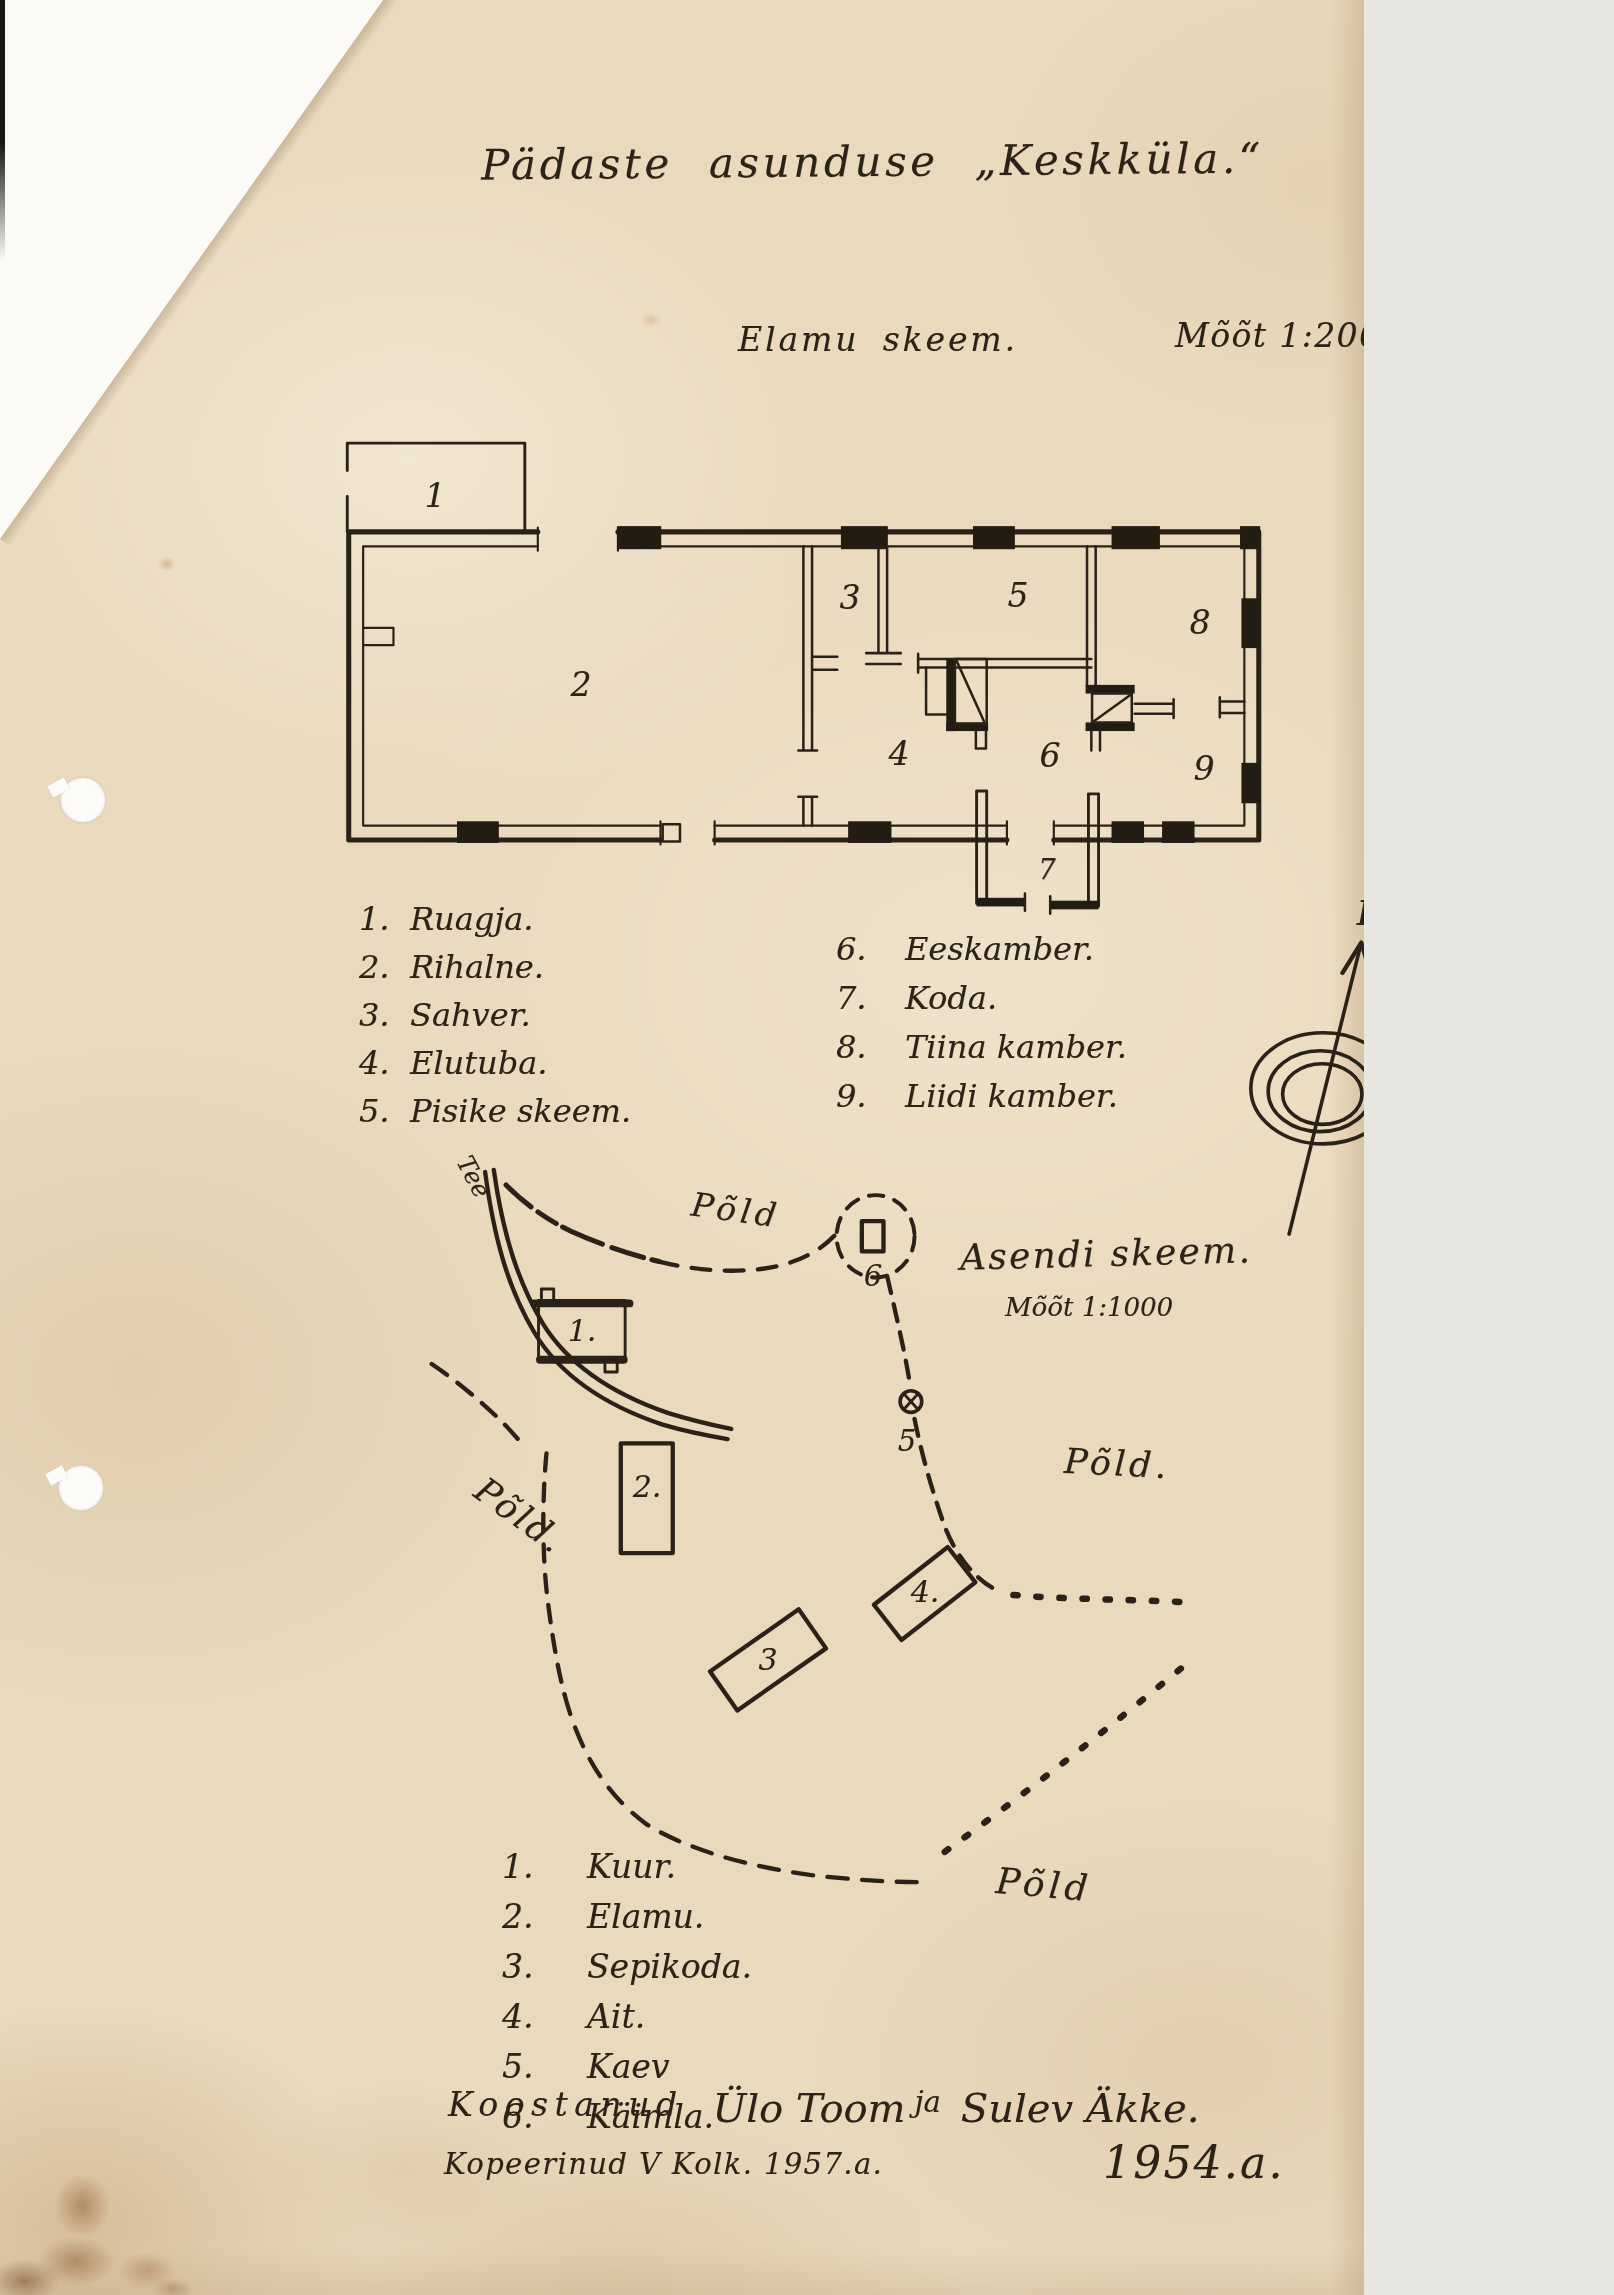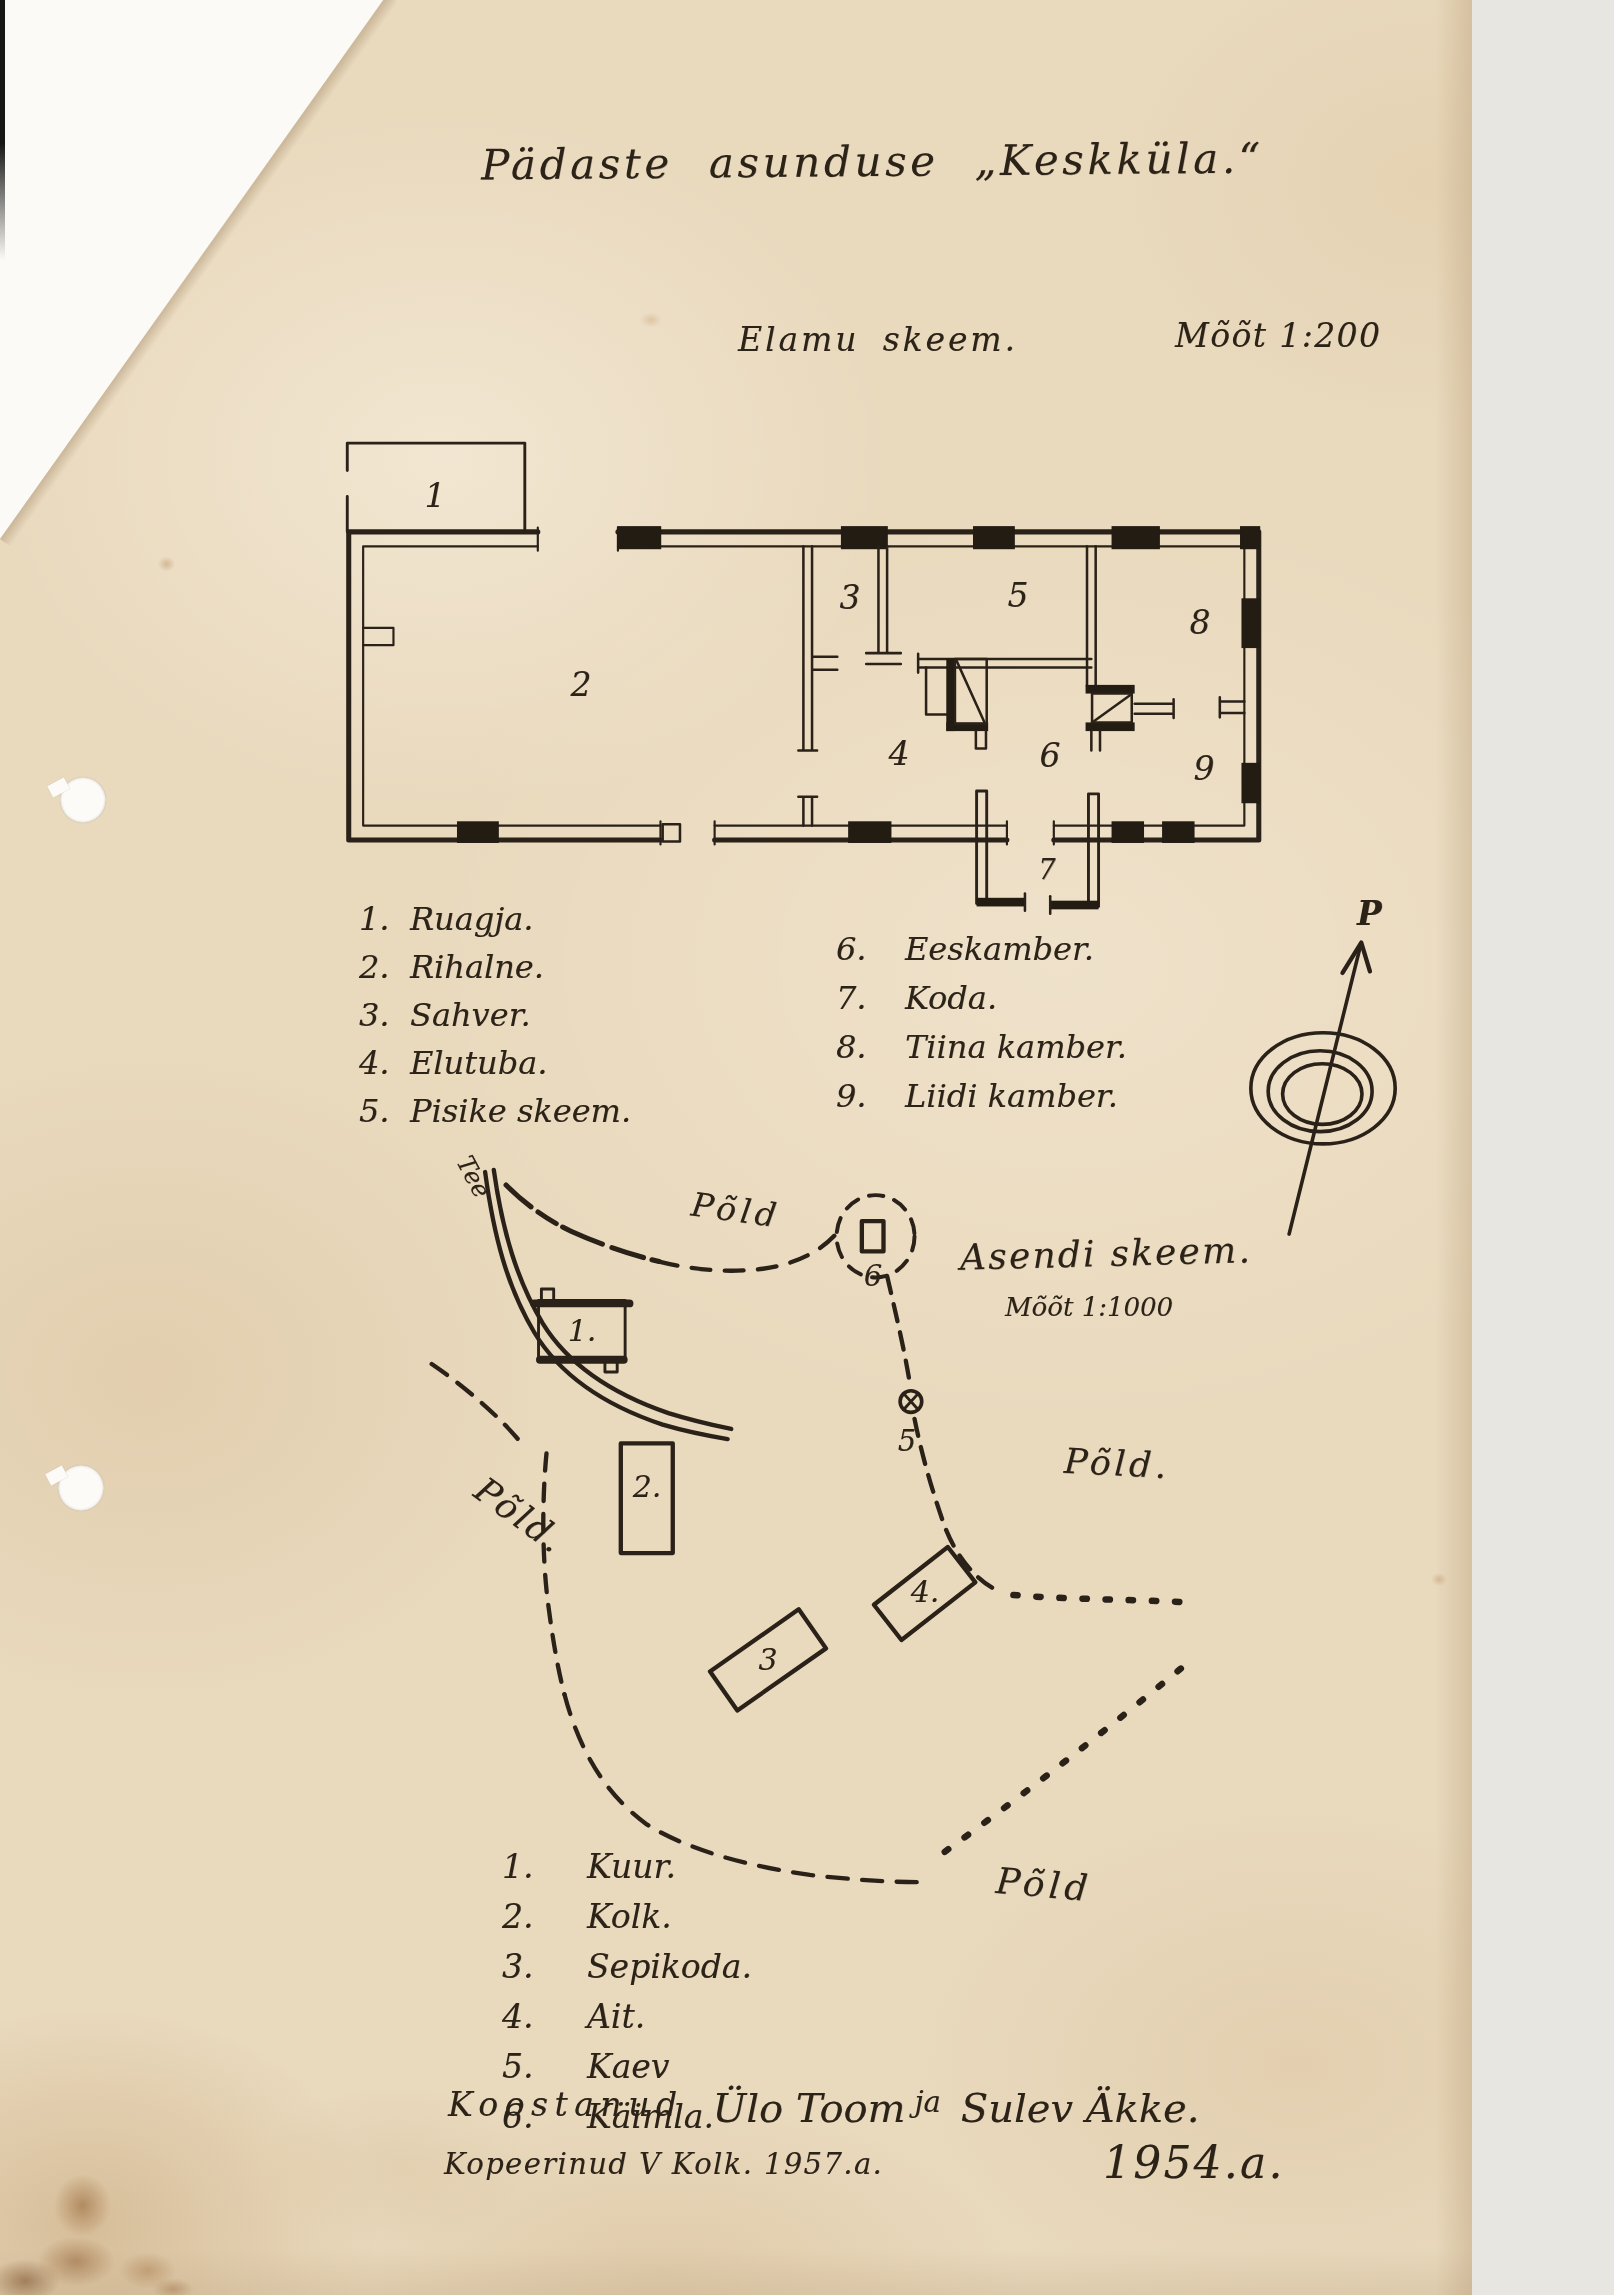--- a/index.html
+++ b/index.html
@@ -1,16 +1,16 @@
 <!DOCTYPE html>
 <html style="font-size:11.5px"><head>
 <meta charset="utf-8">
 <style>
   html,body{margin:0;padding:0;background:#e8e6e0;}
-  .stage{position:relative;width:1472px;height:2295px;background:#fbfaf6;overflow:hidden;}
+  .stage{position:relative;width:1364px;height:2295px;background:#fbfaf6;overflow:hidden;}
   .paper{position:absolute;inset:0;
     background-color:#e9d9bd;
     background-image:
       linear-gradient(to left, rgba(165,135,95,.28), rgba(165,135,95,0) 2.5%),
       linear-gradient(to top, rgba(165,135,95,.18), rgba(165,135,95,0) 2%),
       radial-gradient(ellipse 650px 505px at 30% 20%, rgba(255,250,240,.40), rgba(255,250,240,0) 70%),
       radial-gradient(ellipse 938px 686px at 72% 42%, rgba(255,248,235,.28), rgba(255,248,235,0) 70%),
       radial-gradient(ellipse 577px 469px at 10% 60%, rgba(200,168,125,.22), rgba(200,168,125,0) 70%),
       radial-gradient(ellipse 549px 375px at 88% 90%, rgba(205,172,130,.22), rgba(205,172,130,0) 70%),
       radial-gradient(ellipse 404px 303px at 6% 97%, rgba(185,145,95,.38), rgba(185,145,95,0) 72%),
@@ -249,21 +249,21 @@
   <div class="t" style="left:907px;top:1441px;font-size:29px;transform:translate(-50%,-50%);">5</div>
   <div class="t" style="left:873px;top:1276px;font-size:29px;transform:translate(-50%,-50%);">6</div>
 
   <div class="t legend" style="left:502px;top:1842px;font-size:33px;line-height:50px;">
     <div class="lrow">
         <span class="lnum" style="min-width:85px">1.</span>
         <span>Kuur.</span>
       </div>
     <div class="lrow">
         <span class="lnum" style="min-width:85px">2.</span>
-        <span>Kolk.</span>
+        <span>Elamu.</span>
       </div>
     <div class="lrow">
         <span class="lnum" style="min-width:85px">3.</span>
         <span>Sepikoda.</span>
       </div>
     <div class="lrow">
         <span class="lnum" style="min-width:85px">4.</span>
         <span>Ait.</span>
       </div>
     <div class="lrow">

